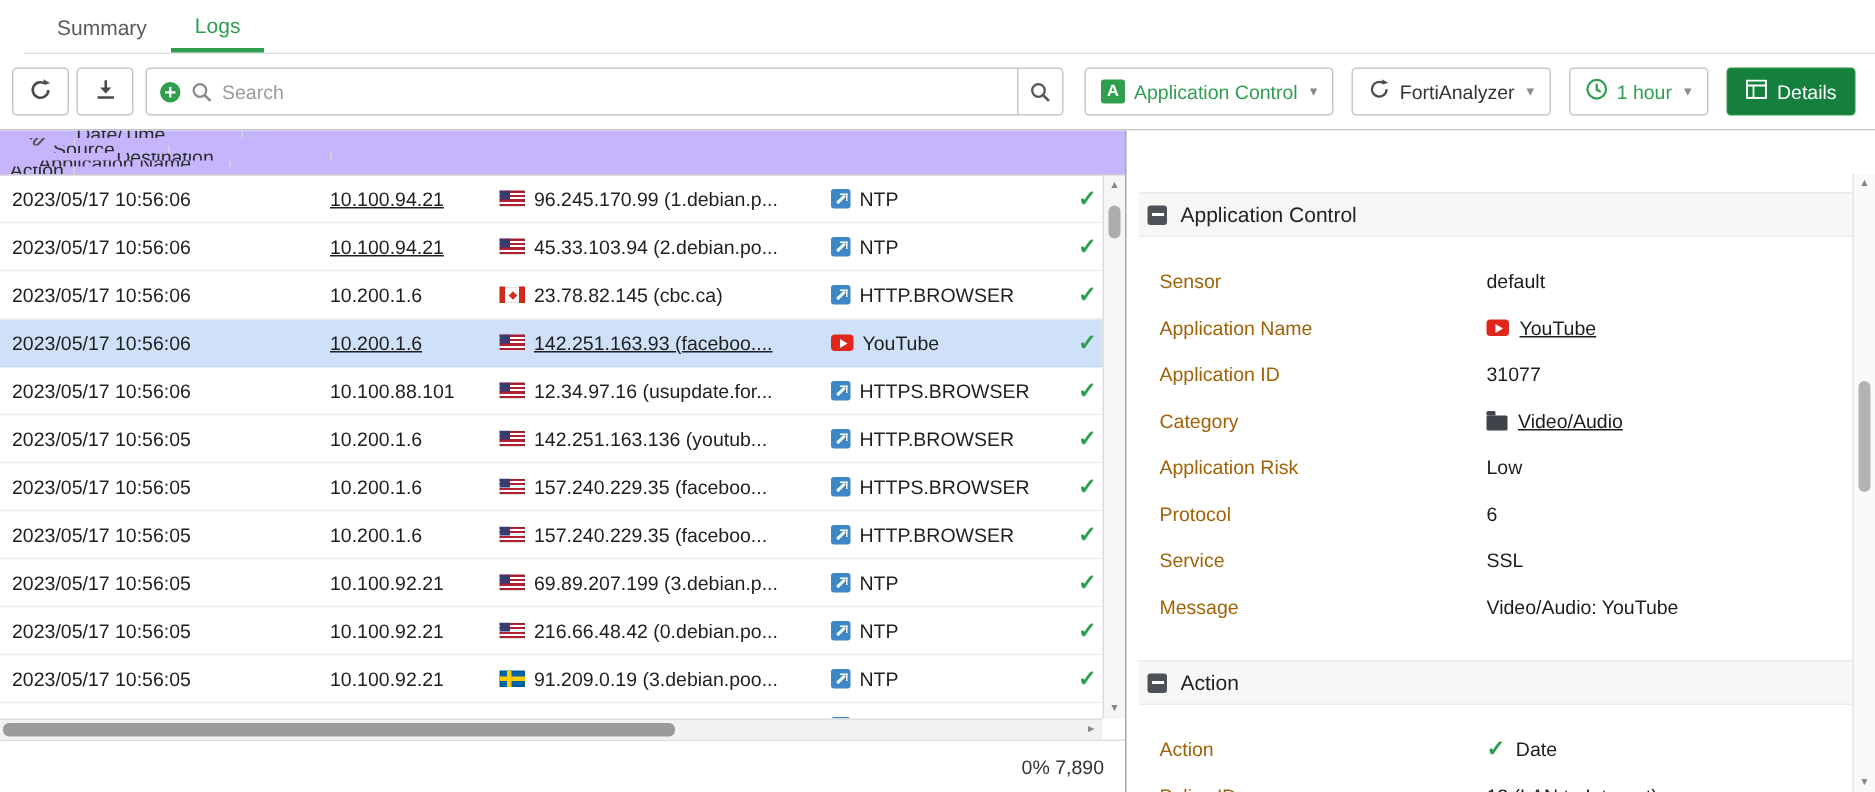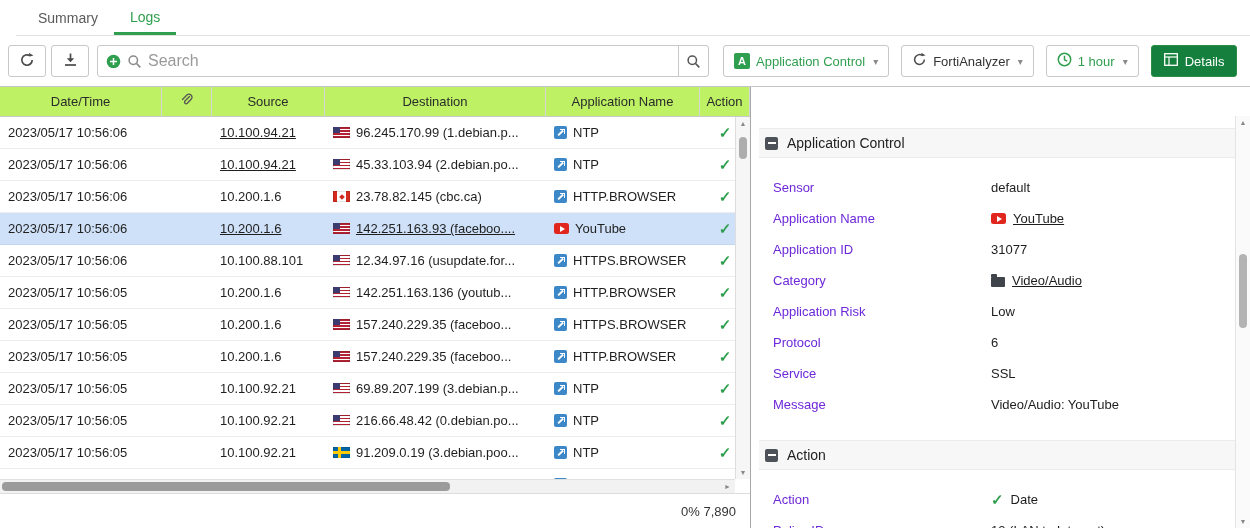--- a/index.html
+++ b/index.html
@@ -22,41 +22,41 @@
     display:flex; align-items:center; padding:0 8px; background:#fff; }
   .icon-btn { width:38px; height:32px; border:1px solid #c8c8c8; border-radius:3px; background:#fff;
     display:flex; align-items:center; justify-content:center; flex:0 0 auto; cursor:pointer; }
   .icon-btn + .icon-btn { margin-left:5px; }
   .searchwrap { margin-left:8px; width:612px; height:32px; border:1px solid #c8c8c8; border-radius:3px;
     display:flex; align-items:center; background:#fff; flex:0 0 auto; }
   .sic { display:flex; align-items:center; flex:0 0 auto; }
   .sic.plus { margin-left:8px; }
   .sic.mag { margin-left:6px; }
   input.search { flex:1; min-width:0; border:0; outline:0; background:transparent;
-    font-family:"Liberation Sans",sans-serif; font-size:16px; color:#b91c1c; margin-left:6px; }
+    font-family:"Liberation Sans",sans-serif; font-size:13px; color:#b91c1c; margin-left:6px; }
   input.search::placeholder { color:#9a9a9a; }
   .search-go { width:30px; align-self:stretch; border-left:1px solid #c8c8c8;
     display:flex; align-items:center; justify-content:center; cursor:pointer; }
   .drop { height:32px; border:1px solid #c8c8c8; border-radius:3px; background:#fff;
     display:flex; align-items:center; padding:0 10px; gap:6px; flex:0 0 auto; cursor:pointer; white-space:nowrap; }
   .drop .caret { color:#8a8a8a; font-size:10px; margin-left:2px; }
   .drop.ac { margin-left:14px; color:#2f9e4e; }
   .ac-icon { width:16px; height:16px; border-radius:2px; background:#2f9e4e; color:#fff;
     font-size:11px; font-weight:bold; display:flex; align-items:center; justify-content:center; }
   .drop.fa { margin-left:12px; color:#333; }
   .drop.hr { margin-left:12px; color:#2f9e4e; }
   .btn-details { margin-left:12px; height:32px; background:#15803d; border:1px solid #2a8f45; border-radius:3px;
     color:#fff; display:flex; align-items:center; gap:7px; padding:0 12px; flex:0 0 auto; cursor:pointer; }
 
   
   .main { position:absolute; top:86px; left:0; right:0; bottom:0; border-top:1px solid #c4c4c4; }
 
   
   .table-region { position:absolute; left:0; top:0; width:750px; height:100%; background:#fff; }
-  .thead { display:flex; width:750px; height:30px; background:#bef264; border-bottom:1px solid #c9c9c9; overflow:hidden; }
+  .thead { display:flex; width:750px; height:30px; background:#c4b5fd; border-bottom:1px solid #c9c9c9; overflow:hidden;flex-direction:column; }
   .th { display:flex; align-items:center; justify-content:center; border-right:1px solid #d6d6d6;
     overflow:hidden; white-space:nowrap; color:#2b2b2b; }
   .tbody { position:absolute; top:30px; left:0; width:735px; height:362px; overflow:hidden; }
   .tr { display:flex; width:750px; height:32px; border-bottom:1px solid #ededed; background:#fff; cursor:pointer; }
   .tr.sel { background:#cfe1f8; border-bottom-color:#c2d6f0; }
   .td { display:flex; align-items:center; padding:0 8px; overflow:hidden; white-space:nowrap; gap:6px; }
   .c-dt  { width:162px; }
   .c-clip{ width:50px; justify-content:center; }
   .c-src { width:113px; }
   .c-dst { width:221px; }
@@ -111,21 +111,21 @@
   .dheader { height:29px; background:#efefef; border-bottom:1px solid #cfcfcf;
     display:flex; align-items:center; padding:0 12px; font-size:13.5px; color:#2b2b2b; }
   .dclose { margin-left:auto; font-size:16px; color:#3c3c3c; cursor:pointer; line-height:1; }
   .dbody { position:absolute; top:29px; left:0; right:15px; bottom:0; overflow:hidden; padding:12px 0 0 8px; }
   .section-bar { height:30px; background:#f7f7f7; border-top:1px solid #ececec; border-bottom:1px solid #ececec;
     display:flex; align-items:center; gap:9px; padding:0 6px; font-size:14px; color:#222; }
   .minus { width:13px; height:13px; background:#4c5257; border-radius:2px; position:relative; flex:0 0 auto; cursor:pointer; }
   .minus::after { content:""; position:absolute; left:2.5px; top:5.5px; width:8px; height:2px; background:#fff; }
   .fields { padding:14px 0 0 14px; }
   .field { height:31px; display:flex; align-items:center; }
-  .flabel { width:218px; color:#6d28d9; flex:0 0 auto; }
+  .flabel { width:218px; color:#a16207; flex:0 0 auto; }
   .fvalue { color:#1d1d1d; display:flex; align-items:center; gap:7px; }
   .sect2 { margin-top:20px; }
   .dscroll { position:absolute; top:29px; right:0; bottom:0; width:15px; background:#fafafa; border-left:1px solid #e4e4e4; }
   .ds-thumb { position:absolute; top:138px; left:3px; width:8px; height:74px; background:#b3b3b3; border-radius:4px; cursor:pointer; }
 </style>
 </head>
 <body>
 
 <div class="screen">
 

